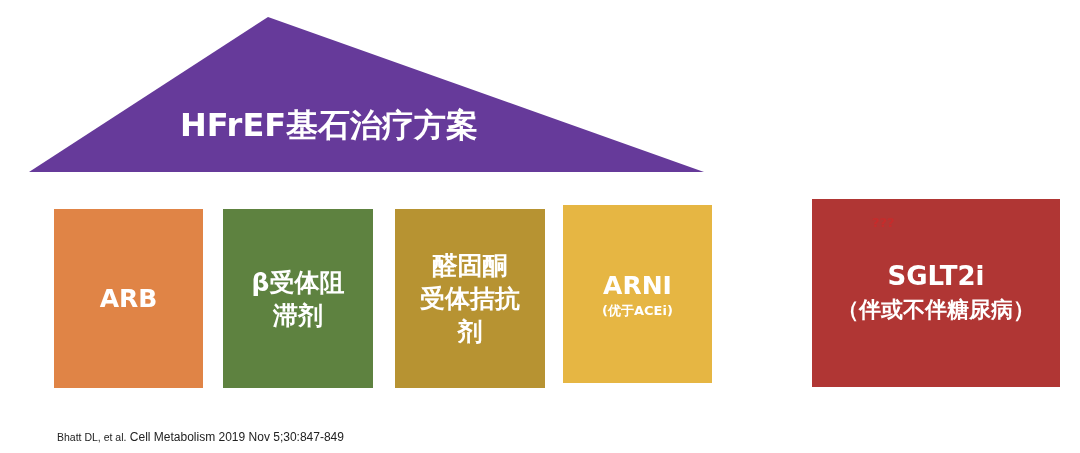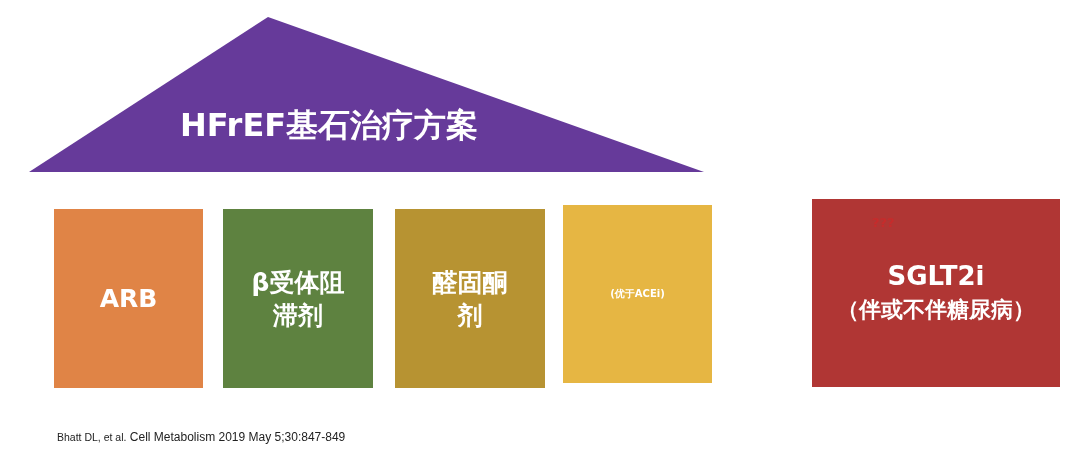--- a/index.html
+++ b/index.html
@@ -5,21 +5,21 @@
   html, body { margin:0; padding:0; background:#ffffff; }
   body { width:1080px; height:453px; position:relative; overflow:hidden;
          font-family:"Liberation Sans","DejaVu Sans",sans-serif; }
   .roof { position:absolute; left:0; top:0; width:1080px; height:180px; }
   .roof-title { position:absolute; left:180px; top:104px; width:460px; 
                 color:#fff; font-weight:bold; font-size:32px; font-family:"DejaVu Sans",sans-serif; letter-spacing:0px; }
   .pillar { position:absolute; color:#fff; font-weight:bold; display:flex; flex-direction:column;
             align-items:center; justify-content:center; text-align:center;
             font-family:"DejaVu Sans",sans-serif; }
   .pillar .main { font-size:25px; line-height:33px; }
-  .pillar .sub { font-size:10px; }
+  .pillar .sub { font-size:13px; }
   .wavy { text-decoration:underline wavy #d83030; text-decoration-thickness:1px; text-underline-offset:3px; }
   .qmarks { position:absolute; left:872px; top:215px; color:#c62c2c; font-size:13px; font-weight:bold; font-family:"DejaVu Sans",sans-serif; }
   .cite { position:absolute; left:57px; top:430px; font-size:12px; color:#222; font-family:"Liberation Sans",sans-serif; }
   .cite .authors { font-size:10.5px; }
 </style>
 </head>
 <body>
 
 <svg class="roof" viewBox="0 0 1080 180">
   <polygon points="268,17 29,172 704,172" fill="#663a9a"></polygon>
@@ -30,29 +30,31 @@
   <div class="main">ARB</div>
 </div>
 
 <div class="pillar" style="left:223px; top:209px; width:150px; height:179px; background:#5e8240;align-items:center;">
   <div class="main">β受体阻</div>
   <div class="main">滞剂</div>
 </div>
 
 <div class="pillar" style="left:395px; top:209px; width:150px; height:179px; background:#b79332;">
   <div class="main">醛固酮</div>
+  <div class="main">受体拮抗</div>
   <div class="main">剂</div>
 </div>
 
 <div class="pillar" style="left:563px; top:205px; width:149px; height:178px; background:#e6b643;">
+  <div class="main">ARNI</div>
   <div class="sub">(优于ACEi)</div>
 </div>
 
 <div class="pillar" style="left:812px; top:199px; width:248px; height:188px; background:#b03634;">
   <div class="main" style="font-size:26px;">SGLT2i</div>
   <div class="main" style="font-size:22px; margin-top:0;">（伴或不伴糖尿病）</div>
 </div>
 <div class="qmarks">???</div>
 
 <div class="cite">
   <span class="authors">Bhatt DL, et al.</span>
-  <span>Cell Metabolism 2019 May 5;30:847-849</span>
+  <span>Cell Metabolism 2019 Nov 5;30:847-849</span>
 </div>
 
 </body></html>

